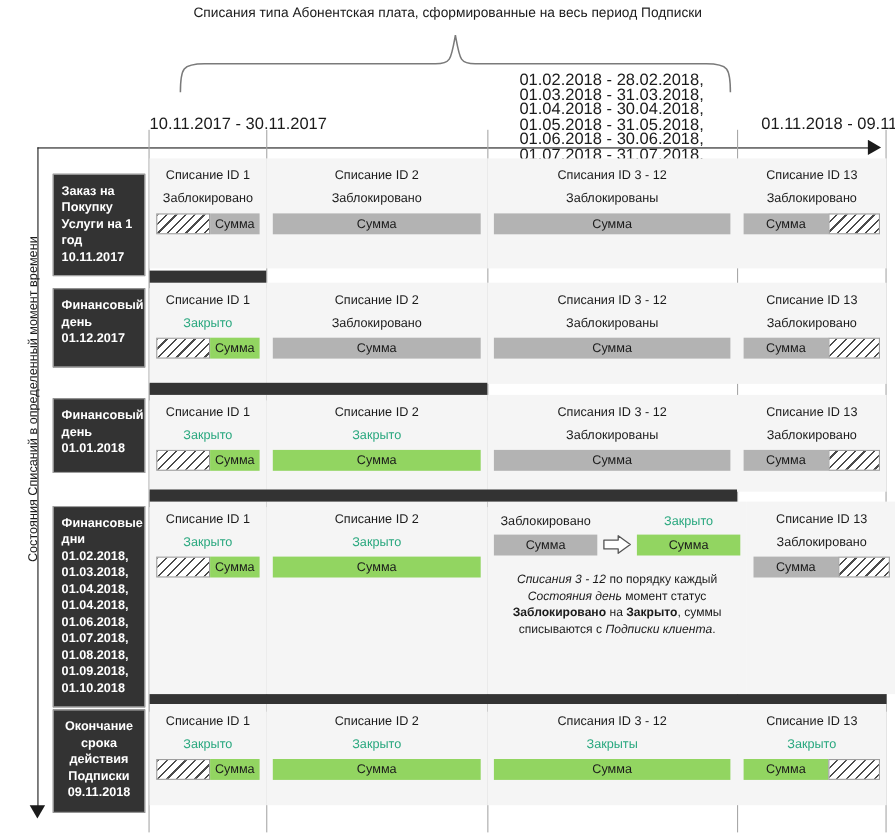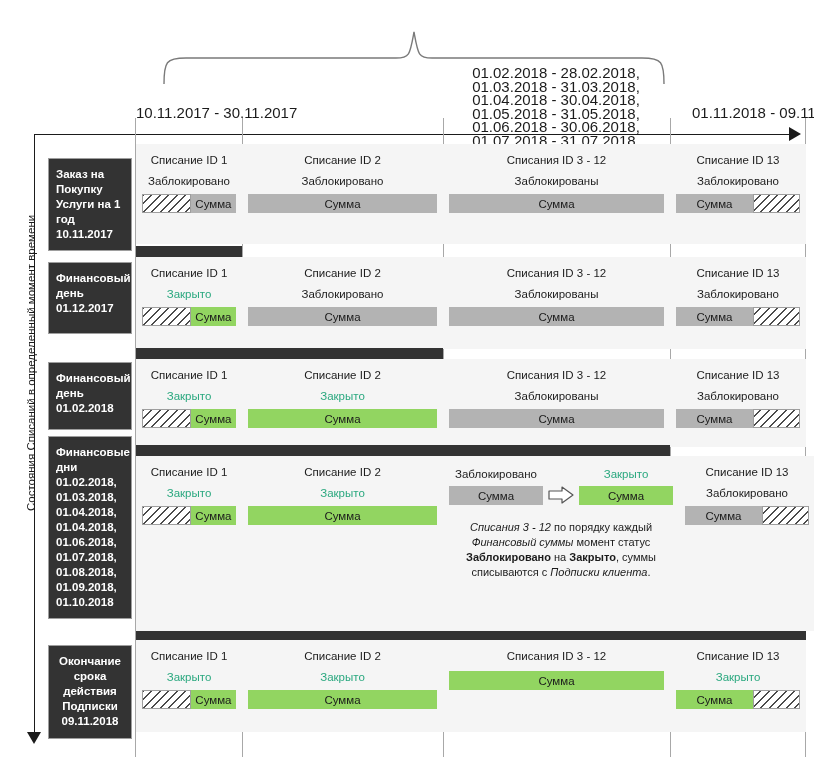--- a/index.html
+++ b/index.html
@@ -194,20 +194,21 @@
     padding:8px 7px;
     border:1px solid #9e9e9e;
   }
   .stage.center{text-align:center;}
 </style>
 </head>
 <body>
 
 <div id="root">
 
+  <div class="brace-title">Списания типа Абонентская плата, сформированные на весь период Подписки</div>
 
   <svg class="brace-svg" viewBox="0 0 508 56" preserveAspectRatio="none">
     <path d="M4 56 C4 34 6 30 26 30 L236 30 C250 30 250 26 254 4
              C258 26 258 30 272 30 L482 30 C502 30 504 34 504 56" fill="none" stroke="#7a7a7a" stroke-width="1.4"></path>
   </svg>
 
   <div class="col-head" style="left:136px;top:106px;width:106px;">10.11.2017 - 30.11.2017</div>
   <div class="col-head multi" style="left:436px;top:66px;width:240px;">01.02.2018 - 28.02.2018, 01.03.2018 - 31.03.2018, 01.04.2018 - 30.04.2018, 01.05.2018 - 31.05.2018, 01.06.2018 - 30.06.2018, 01.07.2018 - 31.07.2018, 01.08.2018 - 31.08.2018, 01.09.2018 - 30.09.2018, 01.10.2018 - 31.10.2018.</div>
   <div class="col-head" style="left:692px;top:106px;width:135px;text-align:center;">01.11.2018 - 09.11.2018</div>
 
@@ -359,21 +360,21 @@
                   <path d="M1 5 L14 5 L14 1 L25 9 L14 17 L14 13 L1 13 Z" fill="#ffffff" stroke="#555555" stroke-width="1.2" stroke-linejoin="round"></path>
                 </svg>
               </div>
               <div class="trans-side">
                 <div class="cell-status st-closed">Закрыто</div>
                 <div class="money">
                   <div class="amt green" style="flex: 1 1 auto;">Сумма</div>
                 </div>
               </div>
             </div>
-            <div class="note"><i>Списания 3 - 12</i><span> по порядку каждый </span><i>Финансовый суммы</i><span> момент статус </span><b>Заблокировано</b><span> на </span><b>Закрыто</b><span>, суммы списываются с </span><i>Подписки клиента</i><span>.</span></div>
+            <div class="note"><i>Списания 3 - 12</i><span> по порядку каждый </span><i>Состояния день</i><span> момент статус </span><b>Заблокировано</b><span> на </span><b>Закрыто</b><span>, суммы списываются с </span><i>Подписки клиента</i><span>.</span></div>
           </div>
           <div class="cell" style="flex: 0 0 136px;">
             <div class="cell-id">Списание ID 13</div>
             <div class="cell-status st-blocked">Заблокировано</div>
             <div class="money">
               <div class="amt grey" style="flex: 1 1 auto;">Сумма</div>
               <div class="hatch" style="flex: 0 0 38%;"></div>
             </div>
           </div>
         </div>
@@ -391,36 +392,37 @@
           </div>
           <div class="cell" style="flex: 0 0 201px;">
             <div class="cell-id">Списание ID 2</div>
             <div class="cell-status st-closed">Закрыто</div>
             <div class="money">
               <div class="amt green" style="flex: 1 1 auto;">Сумма</div>
             </div>
           </div>
           <div class="cell" style="flex: 0 0 227px;">
             <div class="cell-id">Списания ID 3 - 12</div>
+            <div class="cell-status st-closed">Закрыты</div>
             <div class="money">
               <div class="amt green" style="flex: 1 1 auto;">Сумма</div>
             </div>
           </div>
           <div class="cell" style="flex: 0 0 136px;">
             <div class="cell-id">Списание ID 13</div>
             <div class="cell-status st-closed">Закрыто</div>
             <div class="money">
               <div class="amt green" style="flex: 1 1 auto;">Сумма</div>
               <div class="hatch" style="flex: 0 0 38%;"></div>
             </div>
           </div>
         </div>
       </div>
     </div>
 
   <div id="stages">
       <div class="stage" style="top: 158px; min-height: 80px;">Заказ на Покупку Услуги на 1 год 10.11.2017</div>
       <div class="stage" style="top: 262px; min-height: 72px;">Финансовый день 01.12.2017</div>
-      <div class="stage" style="top: 362px; min-height: 68px;">Финансовый день 01.02.2018</div>
-      <div class="stage" style="top: 436px; min-height: 175px;">Финансовые дни 01.02.2018, 01.03.2018, 01.04.2018, 01.04.2018, 01.06.2018, 01.07.2018, 01.08.2018, 01.09.2018, 01.10.2018</div>
+      <div class="stage" style="top: 362px; min-height: 68px;">Финансовый день 01.01.2018</div>
+      <div class="stage" style="top: 460px; min-height: 175px;">Финансовые дни 01.02.2018, 01.03.2018, 01.04.2018, 01.04.2018, 01.06.2018, 01.07.2018, 01.08.2018, 01.09.2018, 01.10.2018</div>
       <div class="stage center" style="top: 645px; min-height: 94px;">Окончание срока действия Подписки 09.11.2018</div>
     </div>
 </div>
 
 </body></html>

